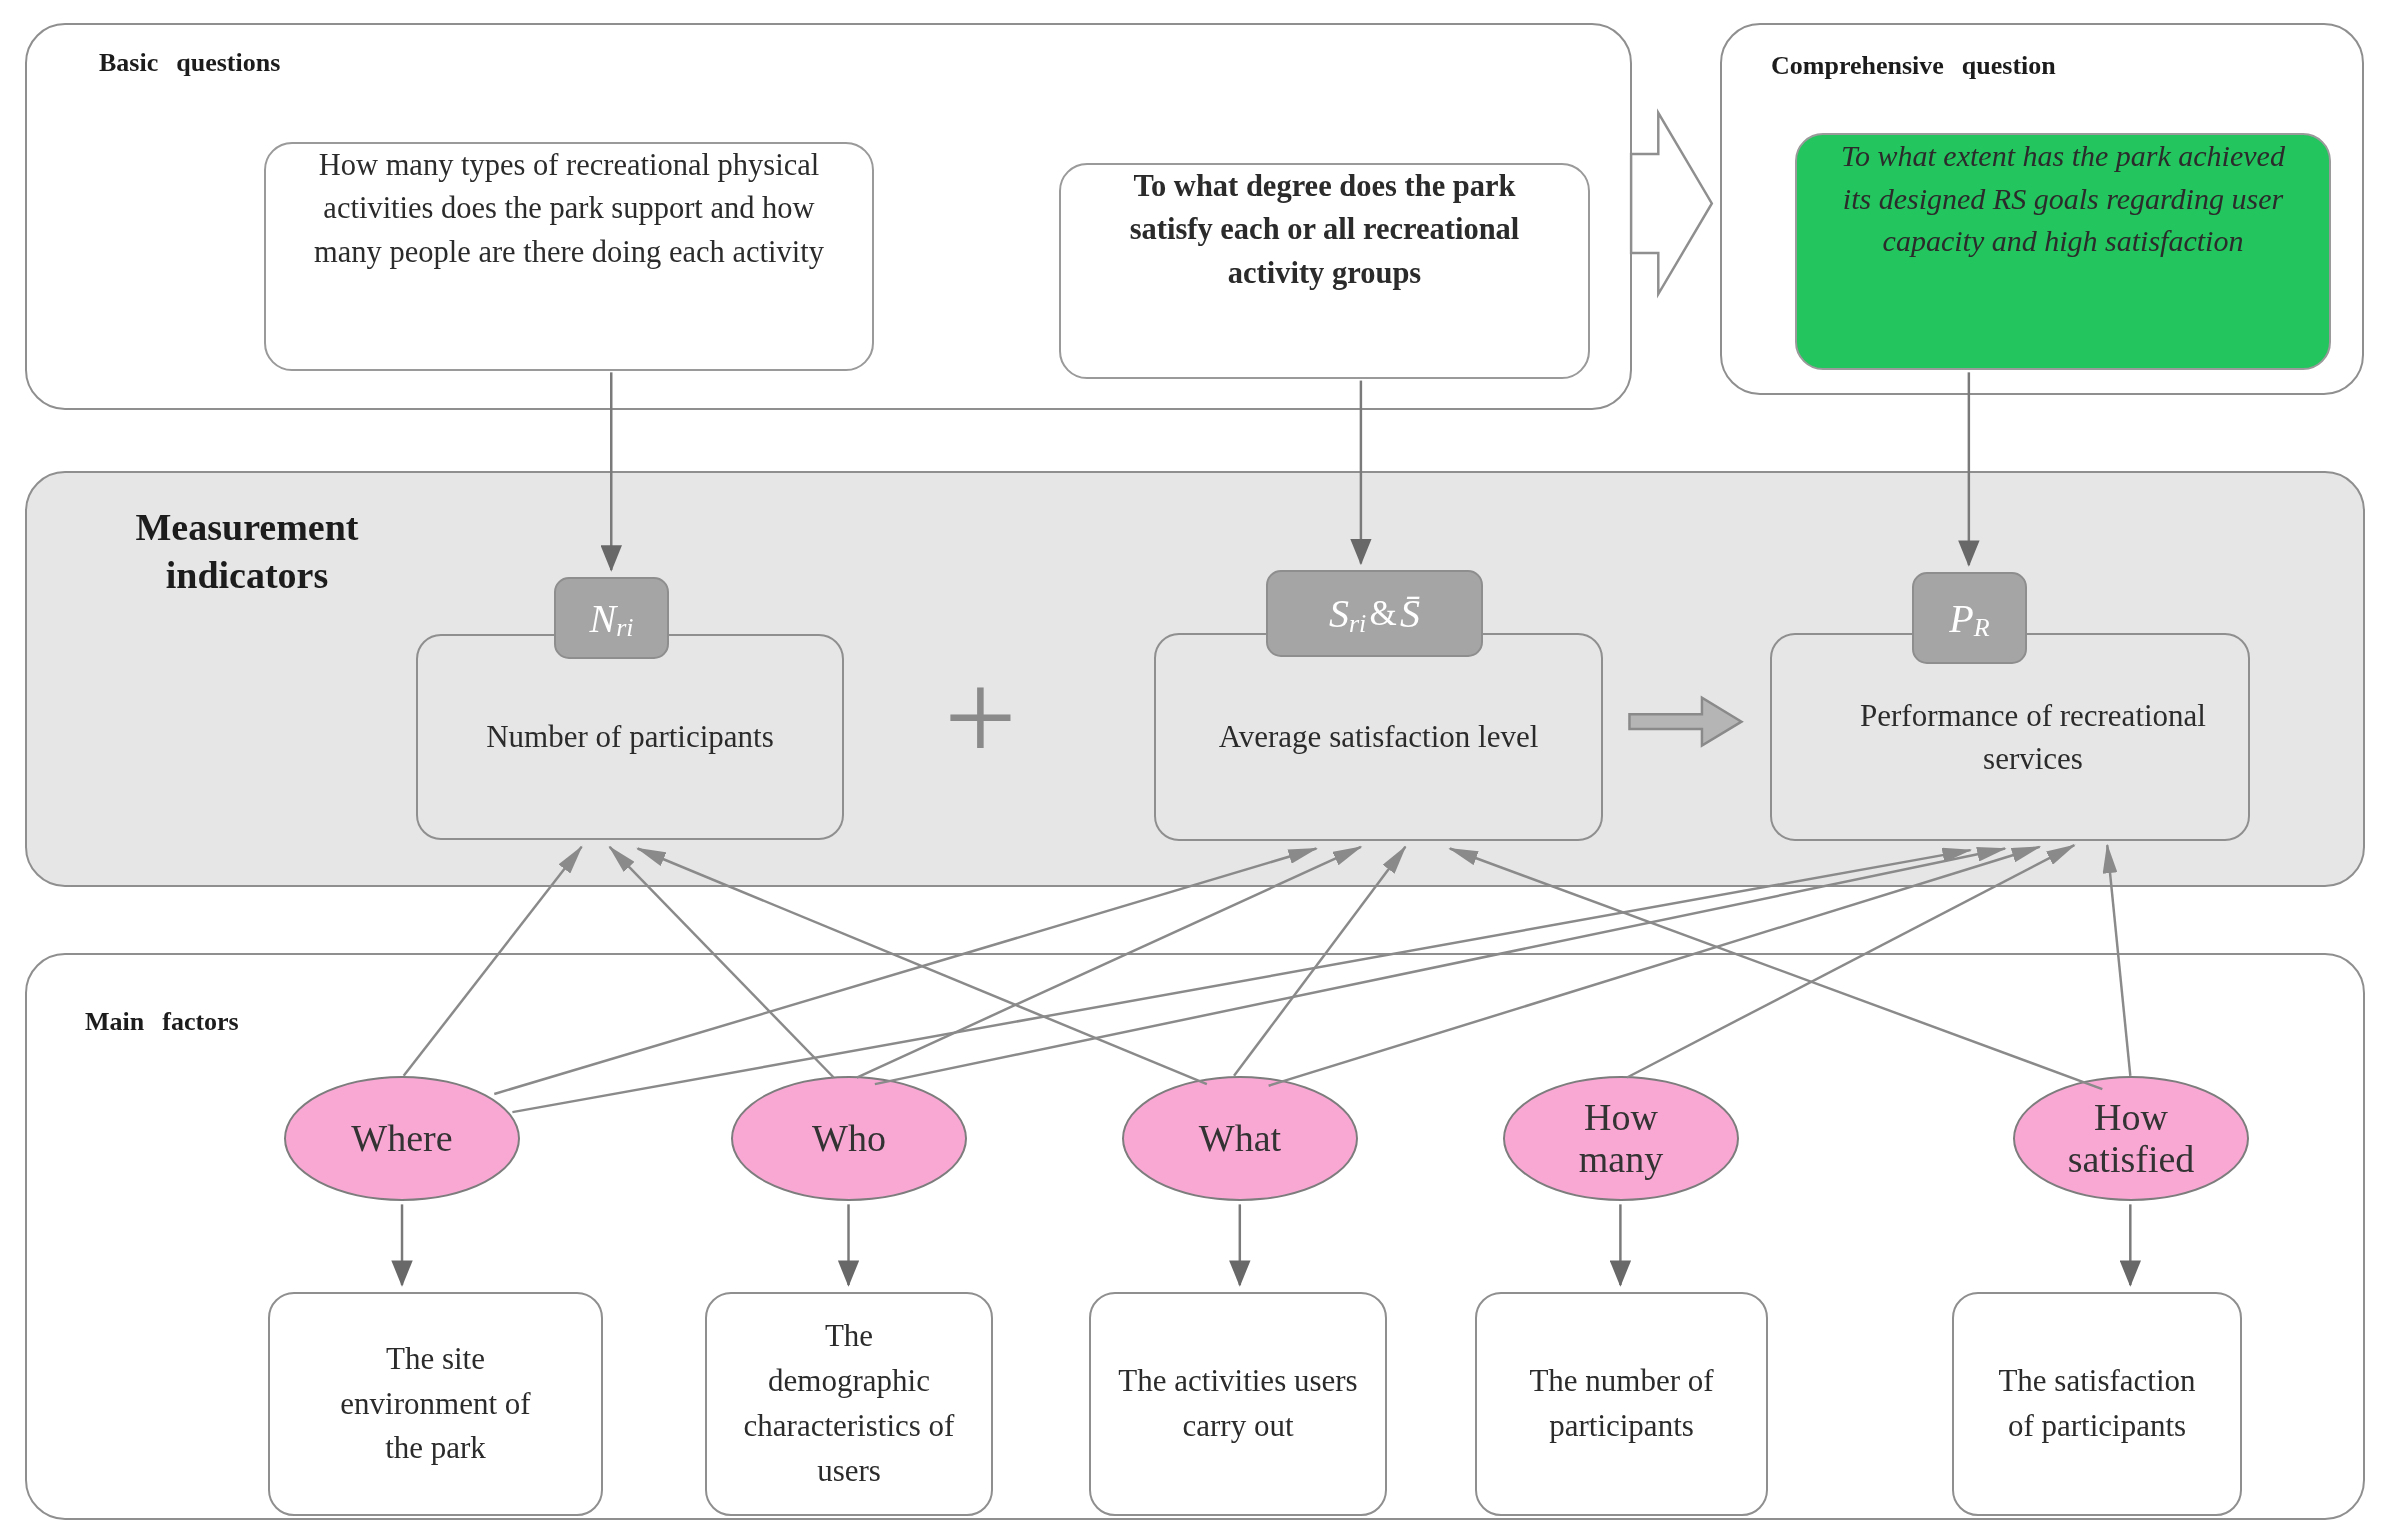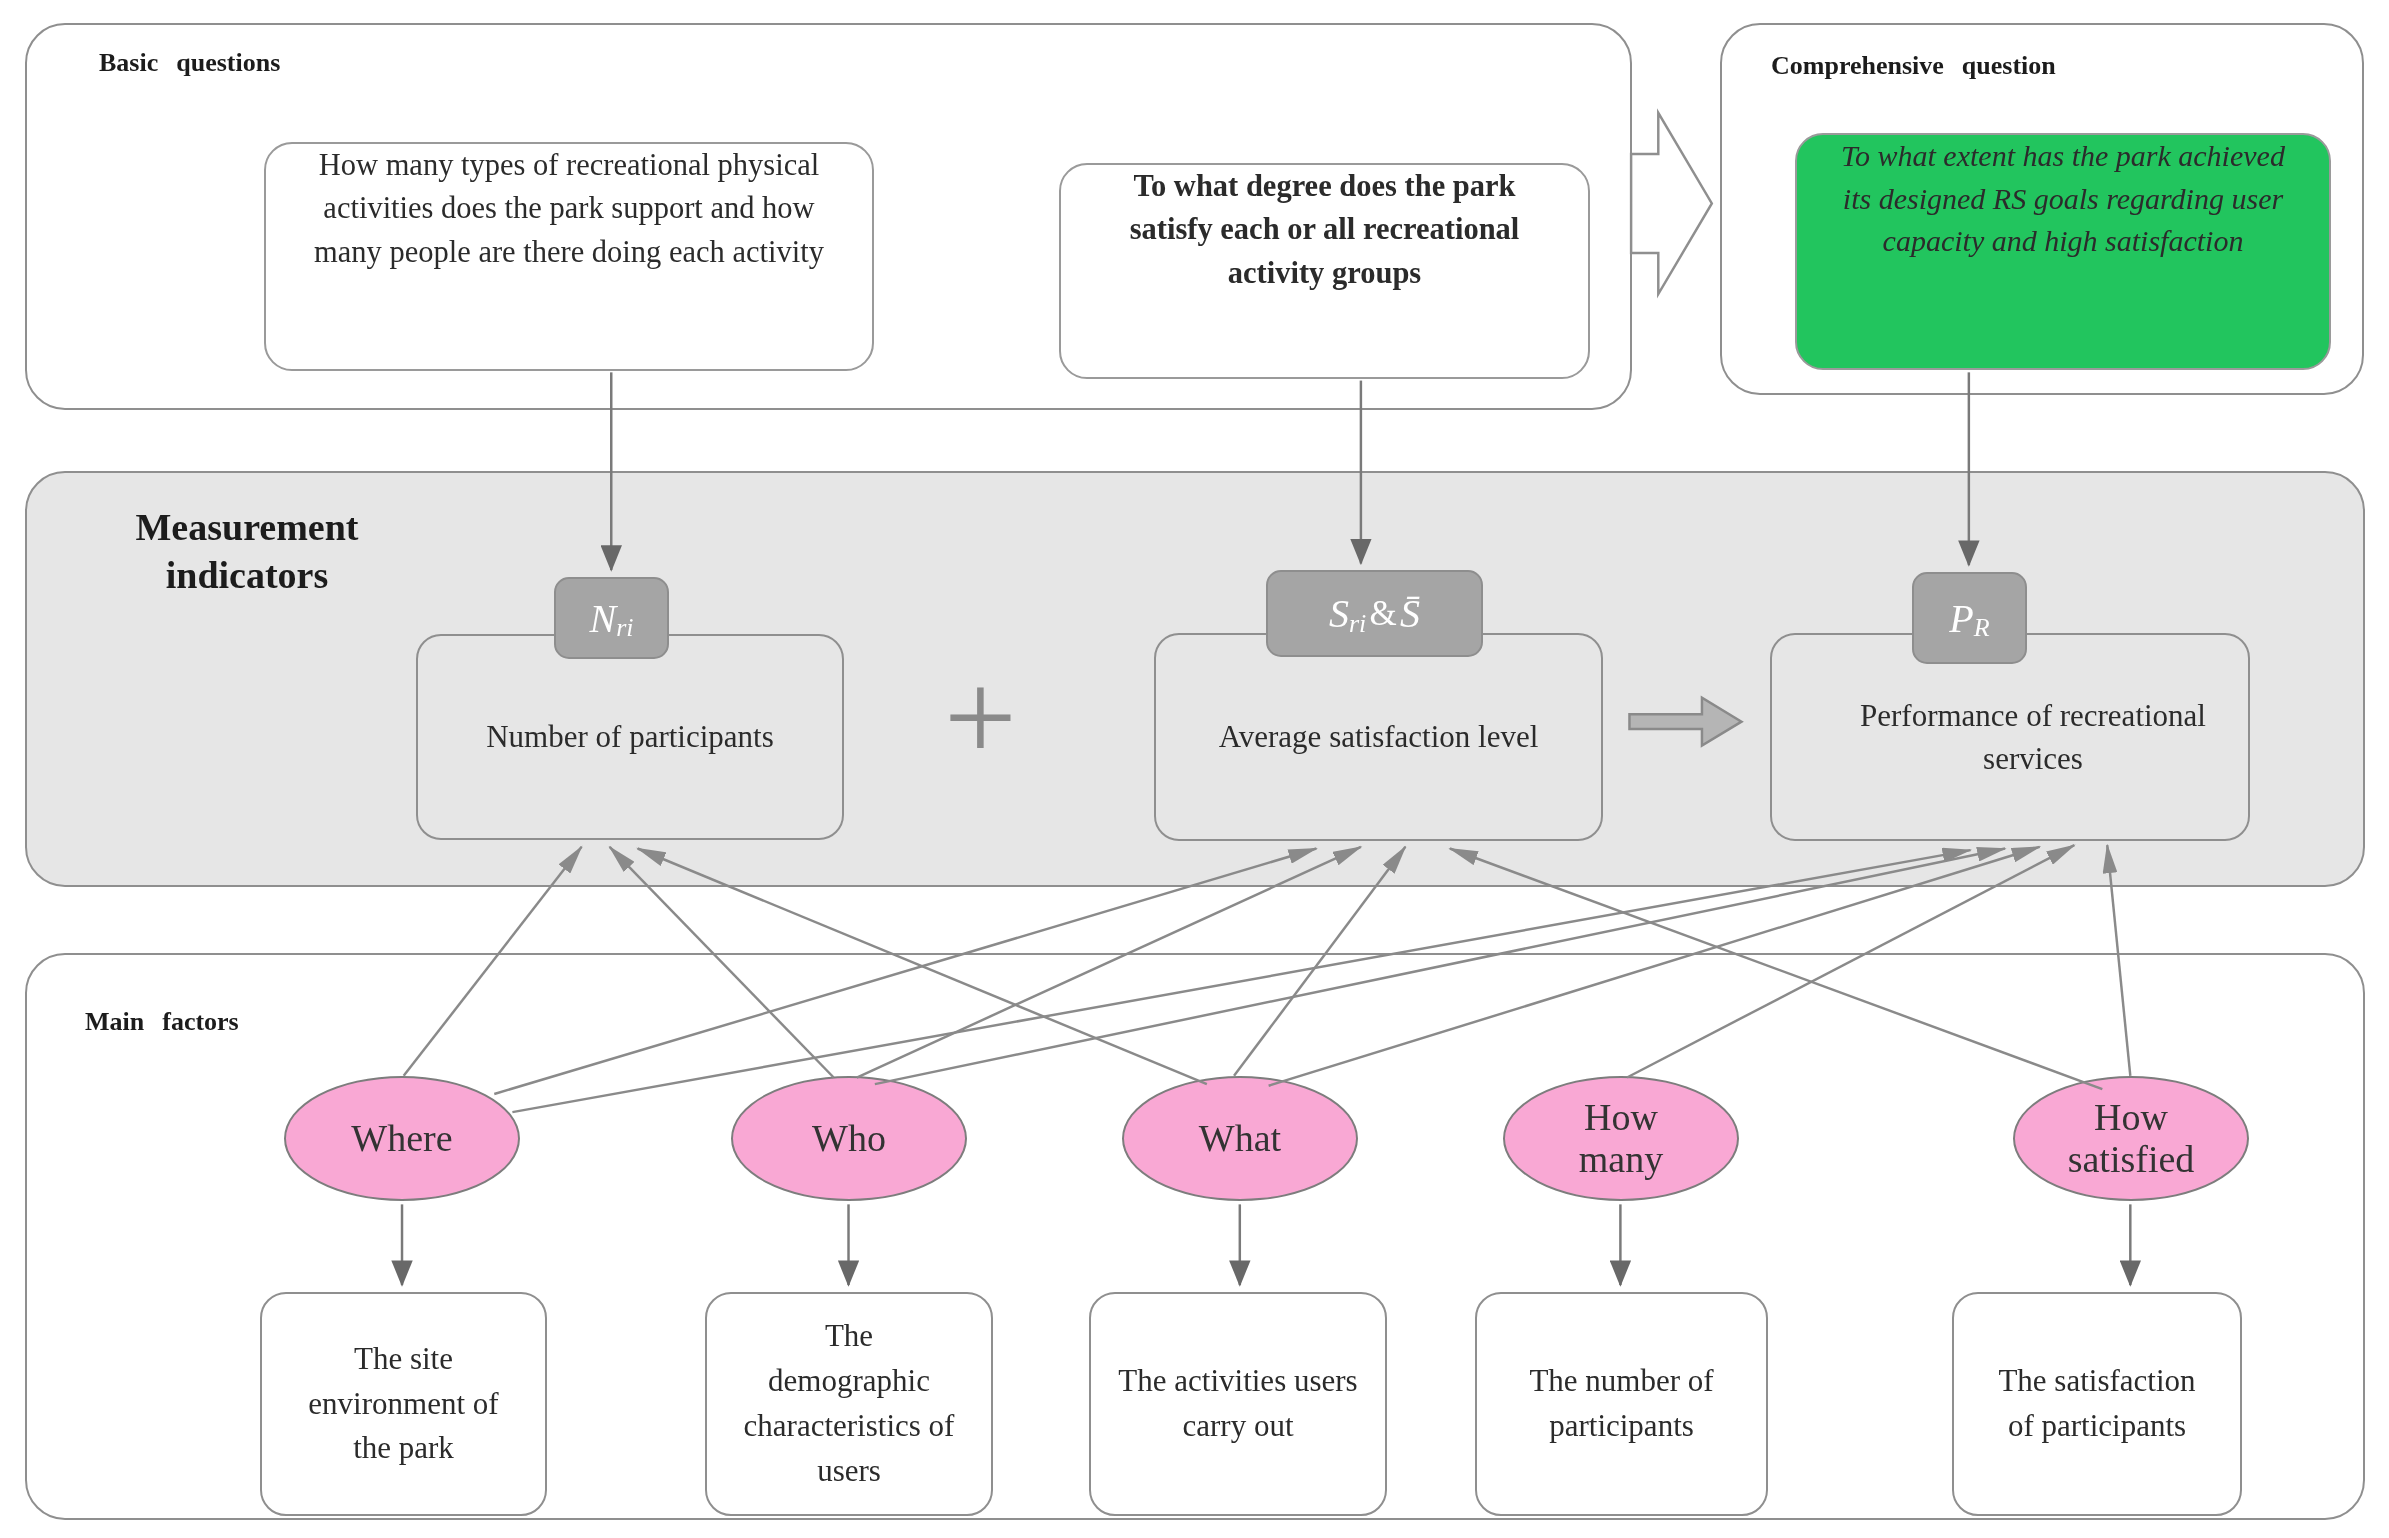--- a/index.html
+++ b/index.html
@@ -100,21 +100,21 @@
   <div class="ellipse" style="left:1122px;top:1076px;">
     <span class="lbl">What</span>
   </div>
   <div class="ellipse" style="left:1503px;top:1076px;">
     <span class="lbl" style="width:132px;">How many</span>
   </div>
   <div class="ellipse" style="left:2013px;top:1076px;">
     <span class="lbl" style="width:132px;">How satisfied</span>
   </div>
 
-  <div class="descbox" style="left:260px;width:287px;">
+  <div class="descbox" style="left:268px;width:335px;">
     <span class="inner" style="width:231px;">The site environment of the park</span>
   </div>
   <div class="descbox" style="left:705px;width:288px;">
     <span class="inner" style="width:216px;">The demographic characteristics of users</span>
   </div>
   <div class="descbox" style="left:1089px;width:298px;">
     <span class="inner" style="width:247px;">The activities users carry out</span>
   </div>
   <div class="descbox" style="left:1475px;width:293px;">
     <span class="inner" style="width:247px;">The number of participants</span>

